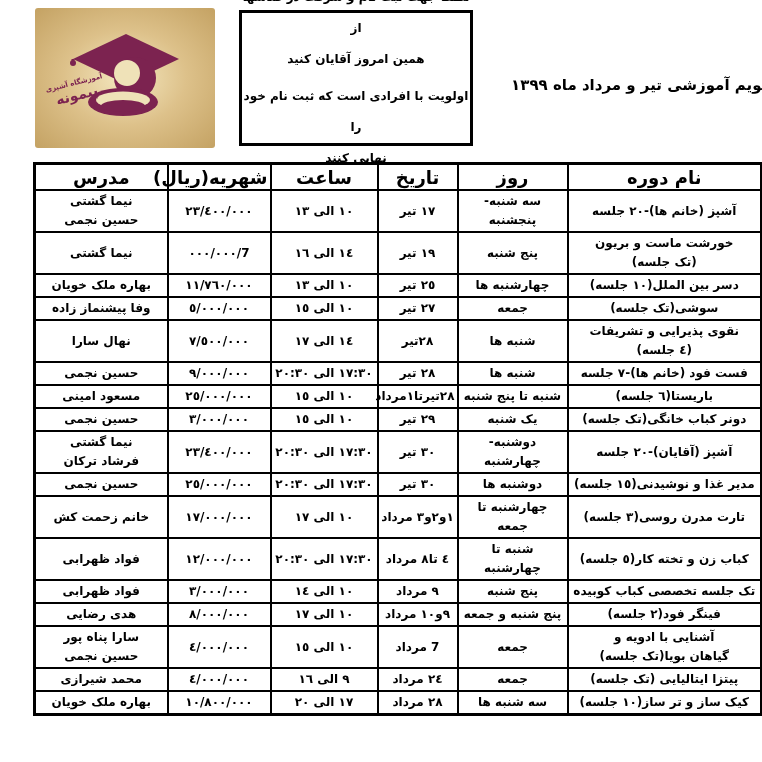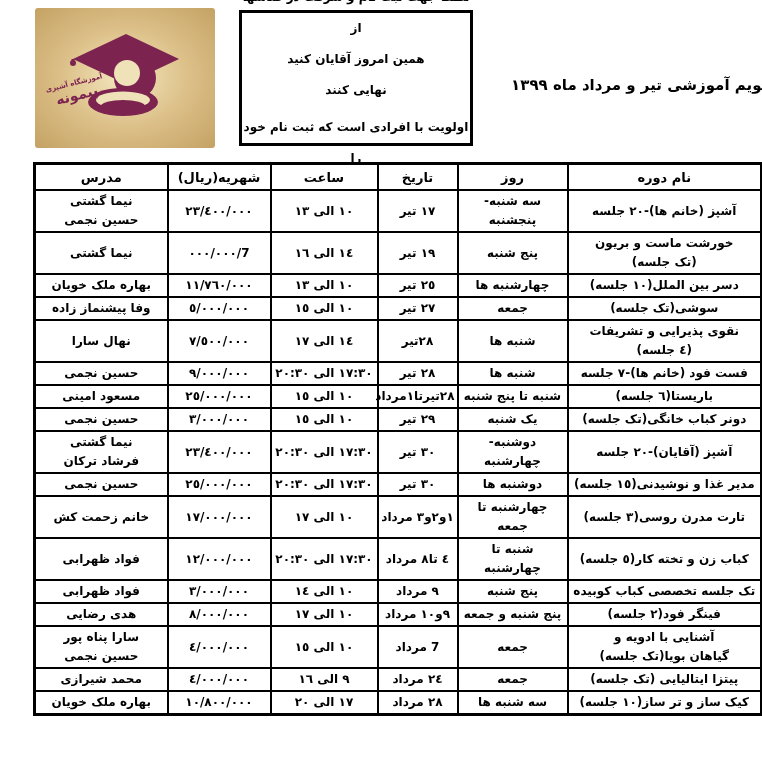--- a/index.html
+++ b/index.html
@@ -34,21 +34,21 @@
   }
   
   .schedule-table{
     position:absolute;left:33px;top:162px;width:727px;
     border-collapse:collapse;direction:rtl;table-layout:fixed;
     font-size:12px;font-weight:bold;border:3px solid #000;
   }
   .schedule-table th,.schedule-table td{
     border:2px solid #000;text-align:center;vertical-align:middle;padding:1px 2px;
   }
-  .schedule-table th{font-size:13px;height:22px;font-weight:bold;}
+  .schedule-table th{font-size:18px;height:22px;font-weight:bold;}
   .cell-line{line-height:19px;}
 </style>
 </head>
 <body>
 
 <div class="logo">
   <svg width="130" height="100" viewBox="0 0 130 100" aria-hidden="true">
     <polygon points="65,4 118,29 65,54 12,29" fill="#7c2350"></polygon>
     <circle cx="12" cy="33" r="3" fill="#7c2350"></circle>
     <rect x="10.5" y="29" width="3" height="6" fill="#7c2350"></rect>
@@ -60,22 +60,22 @@
   </svg>
   <div class="logo-text">
     <div class="l1">آموزشگاه آشپزی</div>
     <div class="l2">پیمونه</div>
   </div>
 </div>
 
 <div class="notice-box">
   <div class="notice-line">لطفا جهت ثبت نام و شرکت در کلاسها از</div>
   <div class="notice-line">همین امروز آقایان کنید</div>
+  <div class="notice-line para2">اولویت با افرادی است که ثبت نام خود را</div>
   <div class="notice-line">نهایی کنند</div>
-  <div class="notice-line para2">اولویت با افرادی است که ثبت نام خود را</div>
 </div>
 
 <div class="page-title">تقویم آموزشی تیر و مرداد ماه ١٣٩٩</div>
 
 <table class="schedule-table">
   <colgroup>
     <col style="width:194px">
       <col style="width:110px">
       <col style="width:80px">
     <col style="width:107px">

